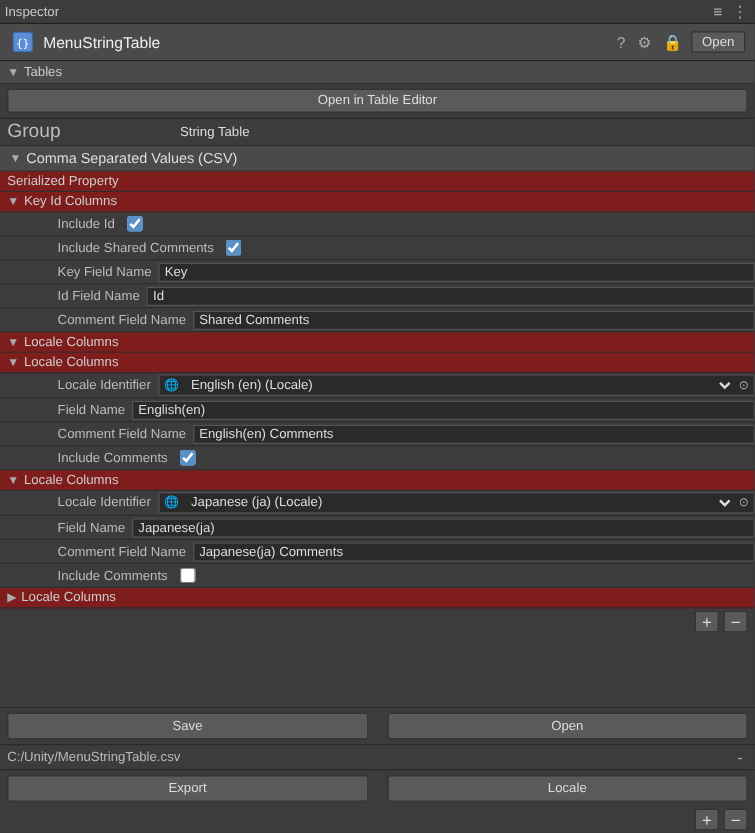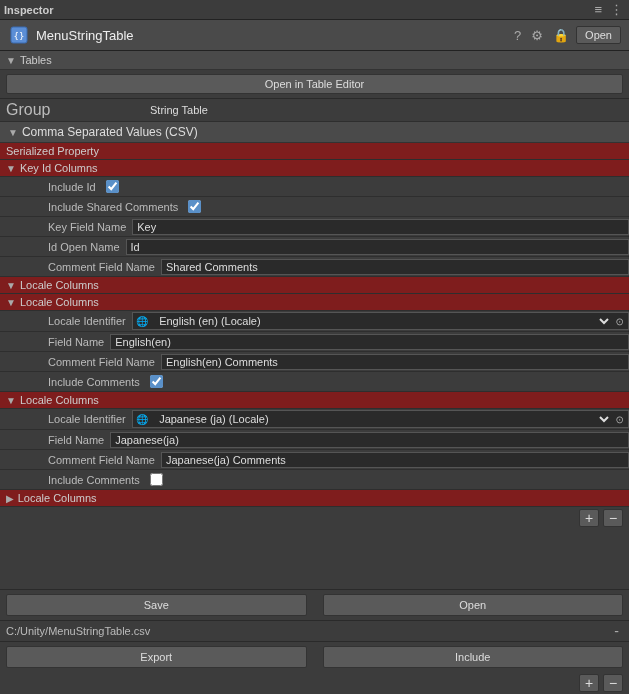--- a/index.html
+++ b/index.html
@@ -16,21 +16,21 @@
     
     .tab-bar {
       display: flex;
       align-items: center;
       background: #3c3c3c;
       height: 20px;
       padding: 0 4px;
       border-bottom: 1px solid #222;
       justify-content: space-between;
     }
-    .tab-bar-left { display: flex; gap: 6px; font-weight: bold; }
+    .tab-bar-left { display: flex; gap: 6px; }
     .tab-title { font-size: 11px; color: #ccc; }
     .tab-icons { display: flex; gap: 4px; }
     .tab-icon-btn { background: none; border: none; color: #aaa; cursor: pointer; font-size: 13px; padding: 0 2px; }
 
     
     .header {
       background: #4a4a4a;
       padding: 4px 8px;
       display: flex;
       align-items: center;
@@ -355,21 +355,21 @@
       <input type="checkbox" class="prop-checkbox" checked="" style="">
     </div>
   </div>
 
   <div class="prop-row">
     <span class="prop-label indent-3">Key Field Name</span>
     <input class="prop-input" type="text" value="Key" style="">
   </div>
 
   <div class="prop-row">
-    <span class="prop-label indent-3">Id Open Name</span>
+    <span class="prop-label indent-3">Id Field Name</span>
     <input class="prop-input" type="text" value="Id" style="">
   </div>
 
   <div class="prop-row">
     <span class="prop-label indent-3">Comment Field Name</span>
     <input class="prop-input" type="text" value="Shared Comments" style="">
   </div>
 
   <div class="sub-section indent-1">
     <span class="arrow">▼</span>
@@ -459,19 +459,19 @@
   <div class="action-row">
     <button class="action-btn">Save</button>
     <button class="action-btn">Open</button>
   </div>
   <div class="path-row">
     <span class="path-text">C:/Unity/MenuStringTable.csv</span>
     <button class="path-minus">-</button>
   </div>
   <div class="action-row">
     <button class="action-btn">Export</button>
-    <button class="action-btn">Include</button>
+    <button class="action-btn">Locale</button>
   </div>
   <div class="plus-minus-row">
     <button class="pm-btn">+</button>
     <button class="pm-btn">−</button>
   </div>
 </div>
 
 </body></html>

